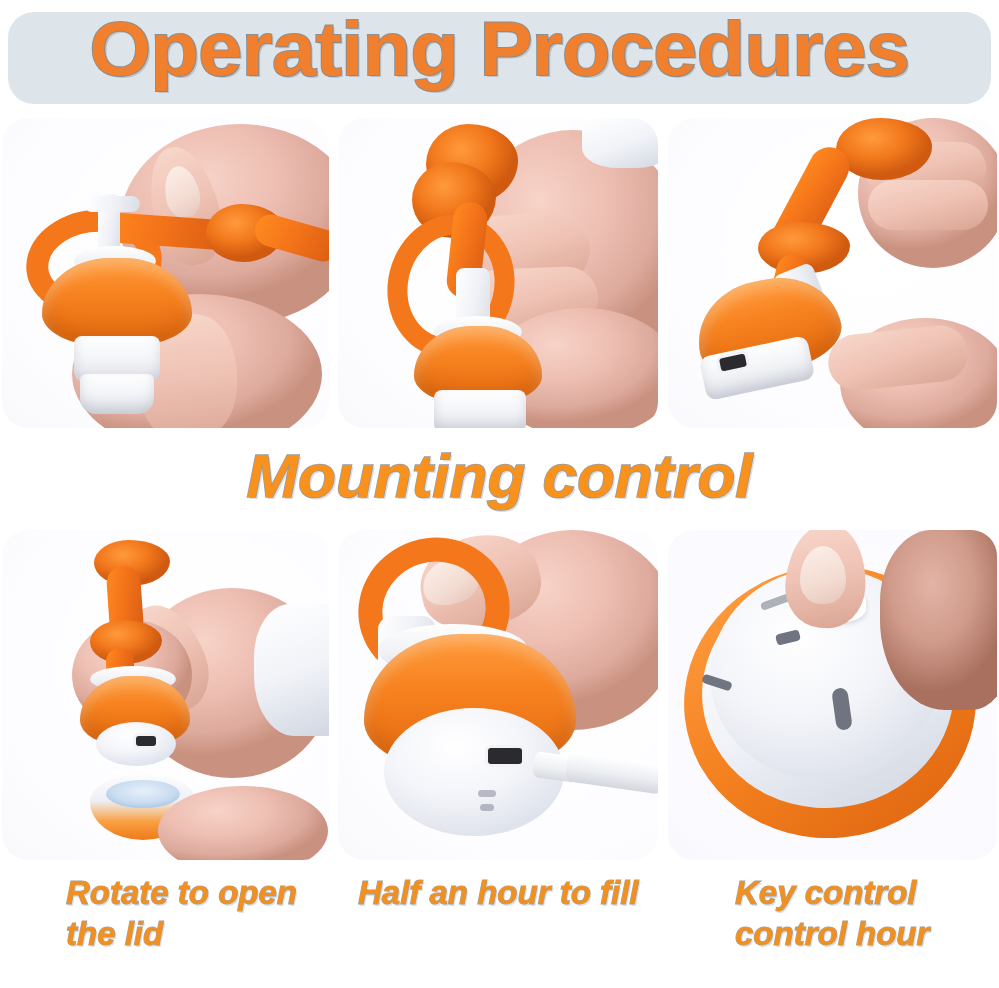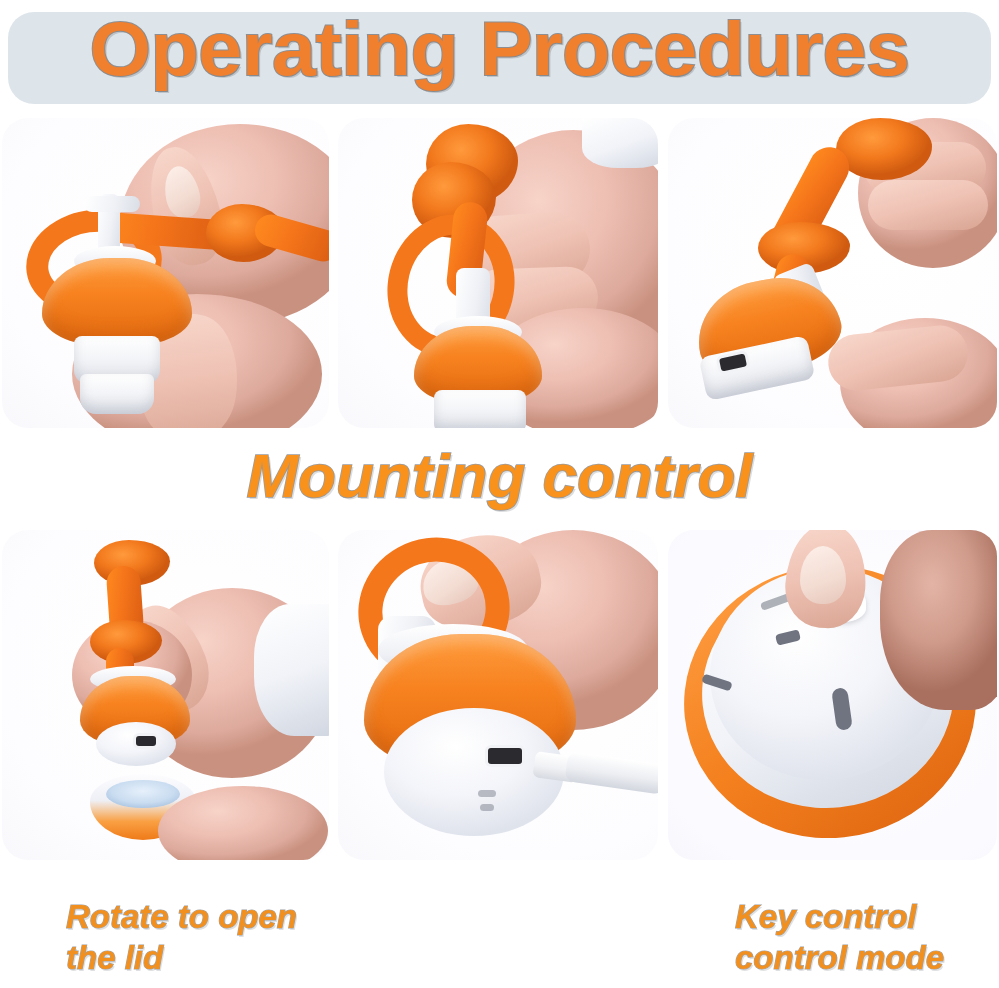--- a/index.html
+++ b/index.html
@@ -201,21 +201,20 @@
     top: 0;
     font-family: "Liberation Sans", sans-serif;
     font-weight: bold;
     font-style: italic;
     font-size: 33px;
     line-height: 41px;
     color: #f2901f;
     -webkit-text-stroke: 1.1px #a0a2a6;
     paint-order: stroke fill;
     text-shadow: 1.5px 1.5px 0 rgba(150,152,156,0.3);
-    margin-top: 24px;
   }
   .caption.k1 { left: 66px;  width: 300px; }
   .caption.k2 { left: 358px; width: 320px; }
   .caption.k3 { left: 735px; width: 260px; }
 </style>
 </head>
 <body>
 
 <div class="title-banner"></div>
 <div class="title-text">Operating Procedures</div>
@@ -361,17 +360,20 @@
       <div class="sh hand-dark" style="left:212px; top:0px; width:130px; height:180px; border-radius:40% 20% 30% 50%;"></div>
     </div>
   </div>
 </div>
 
 <div class="captions">
   <div class="caption k1">
     <span>Rotate to open</span><br>
     <span>the lid</span>
   </div>
+  <div class="caption k2">
+    <span>Half an hour to fill</span>
+  </div>
   <div class="caption k3">
     <span>Key control</span><br>
-    <span>control mode</span>
+    <span>control hour</span>
   </div>
 </div>
 
 </body></html>

